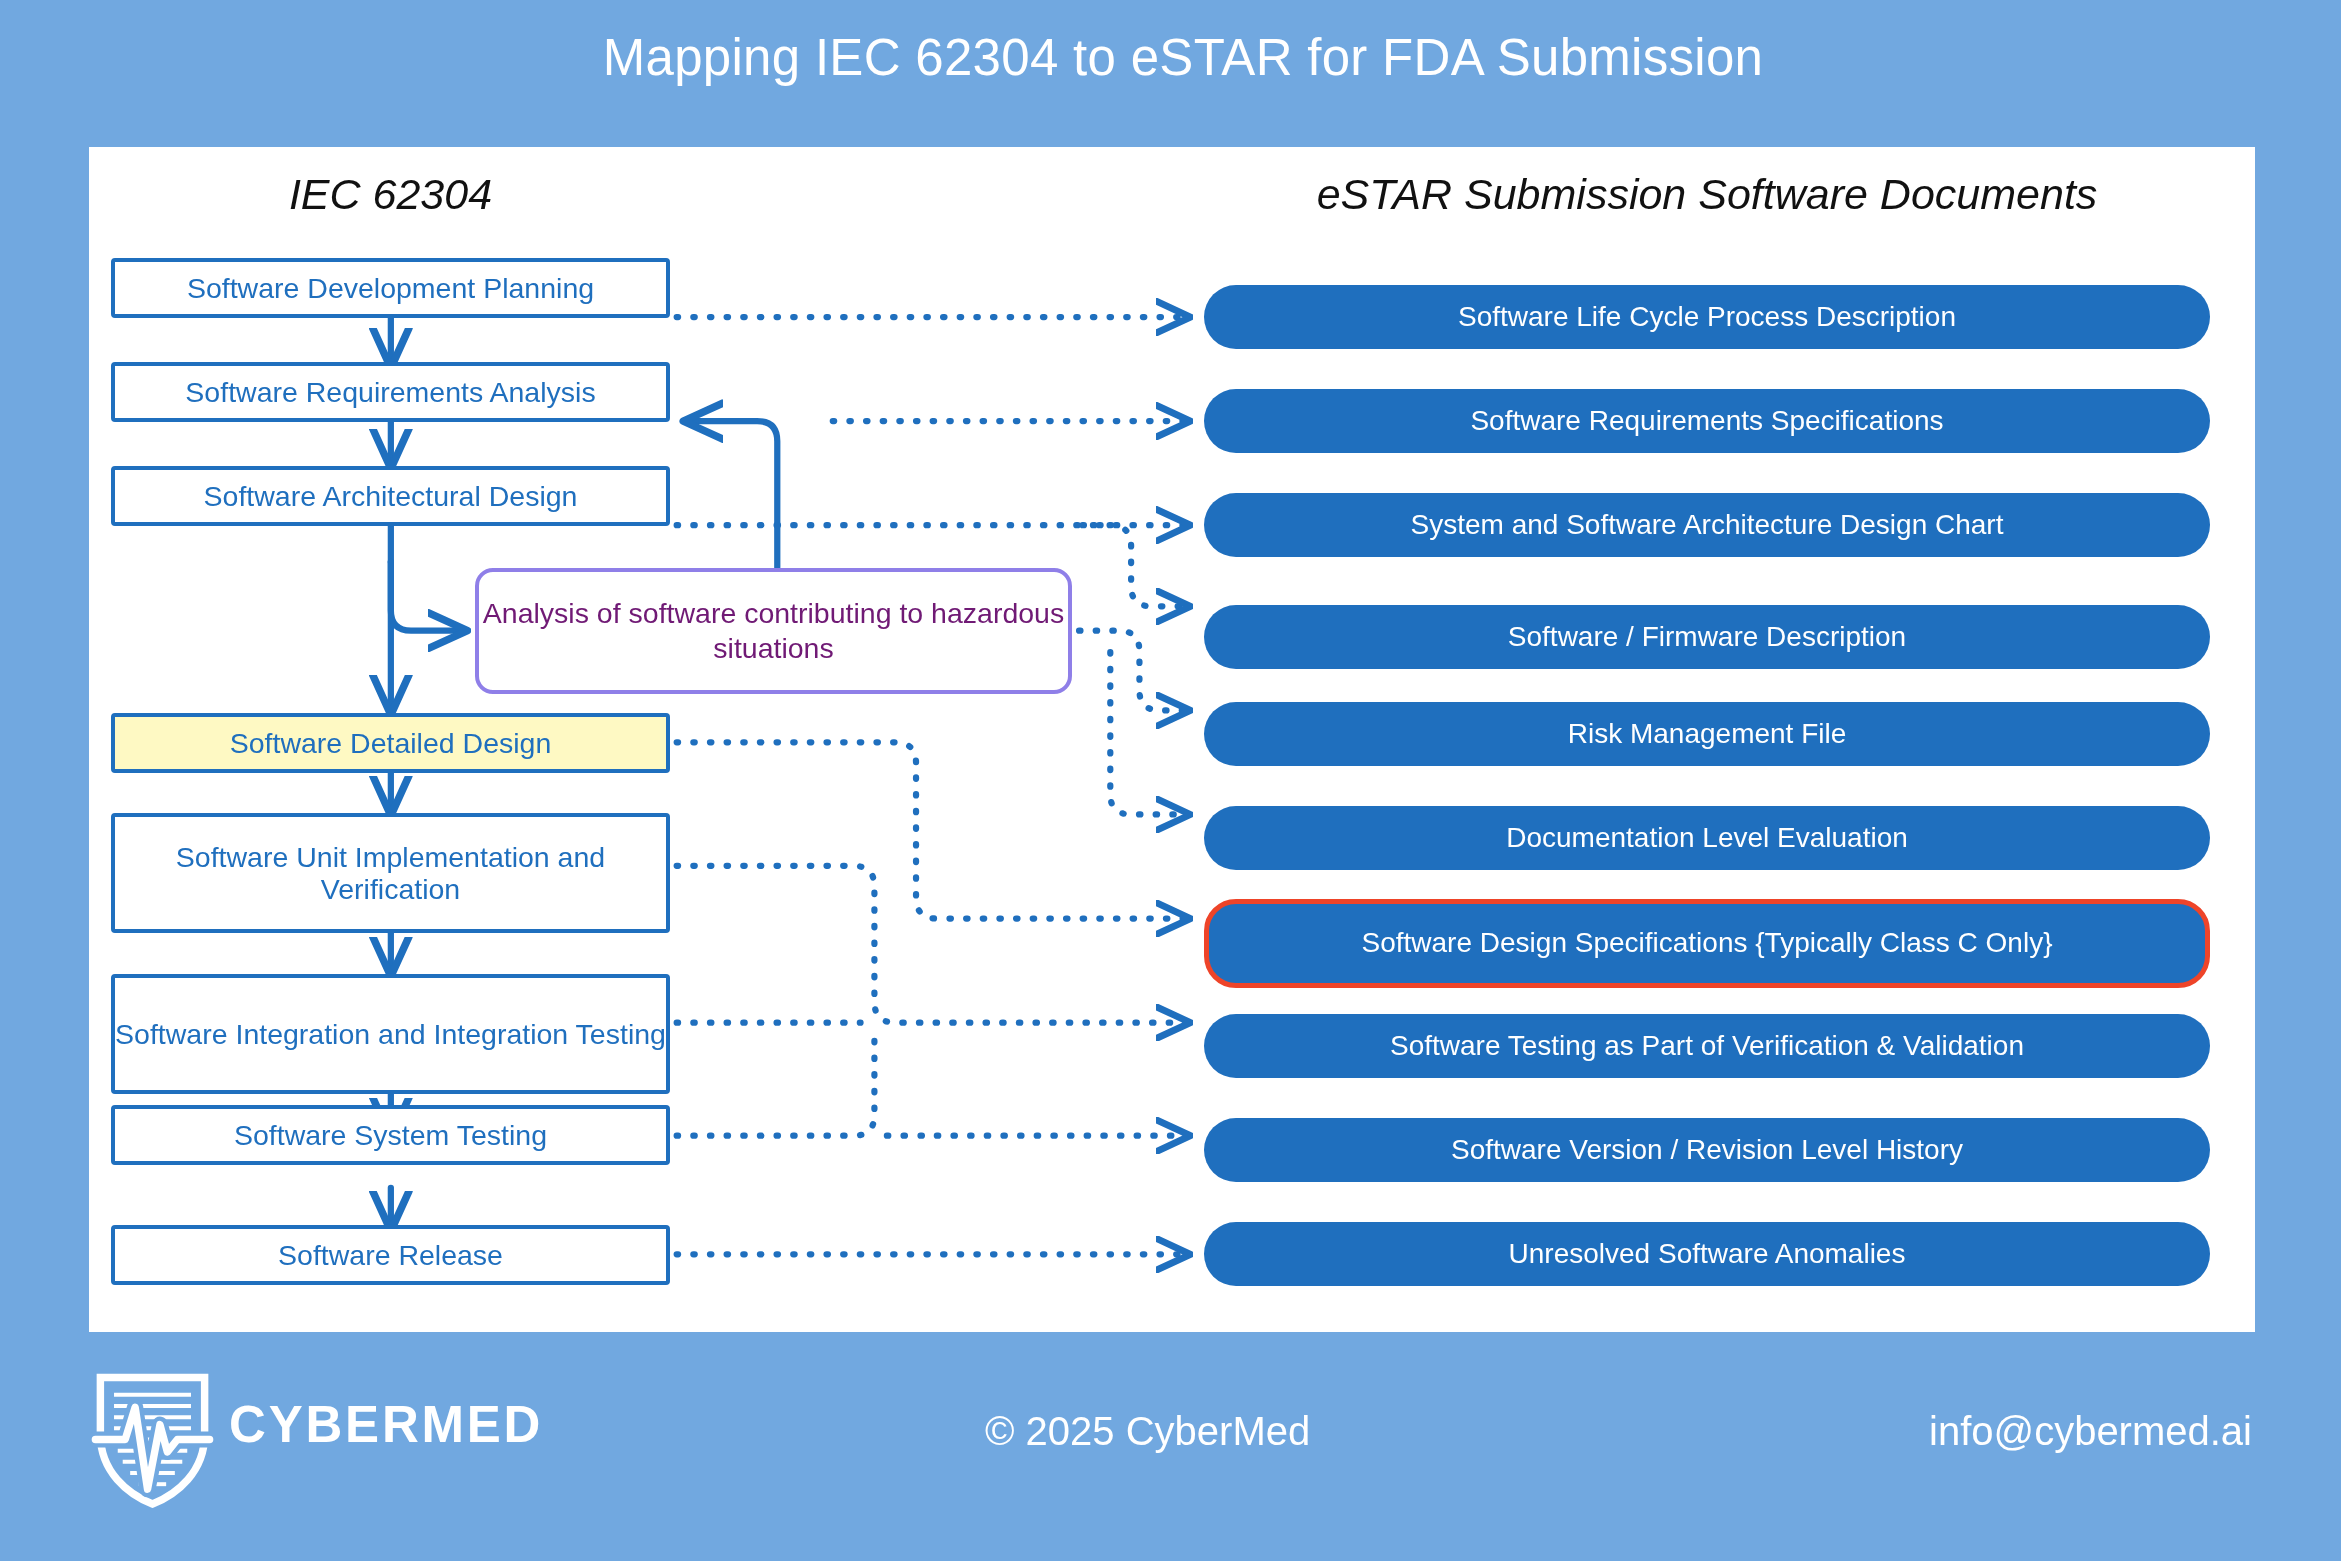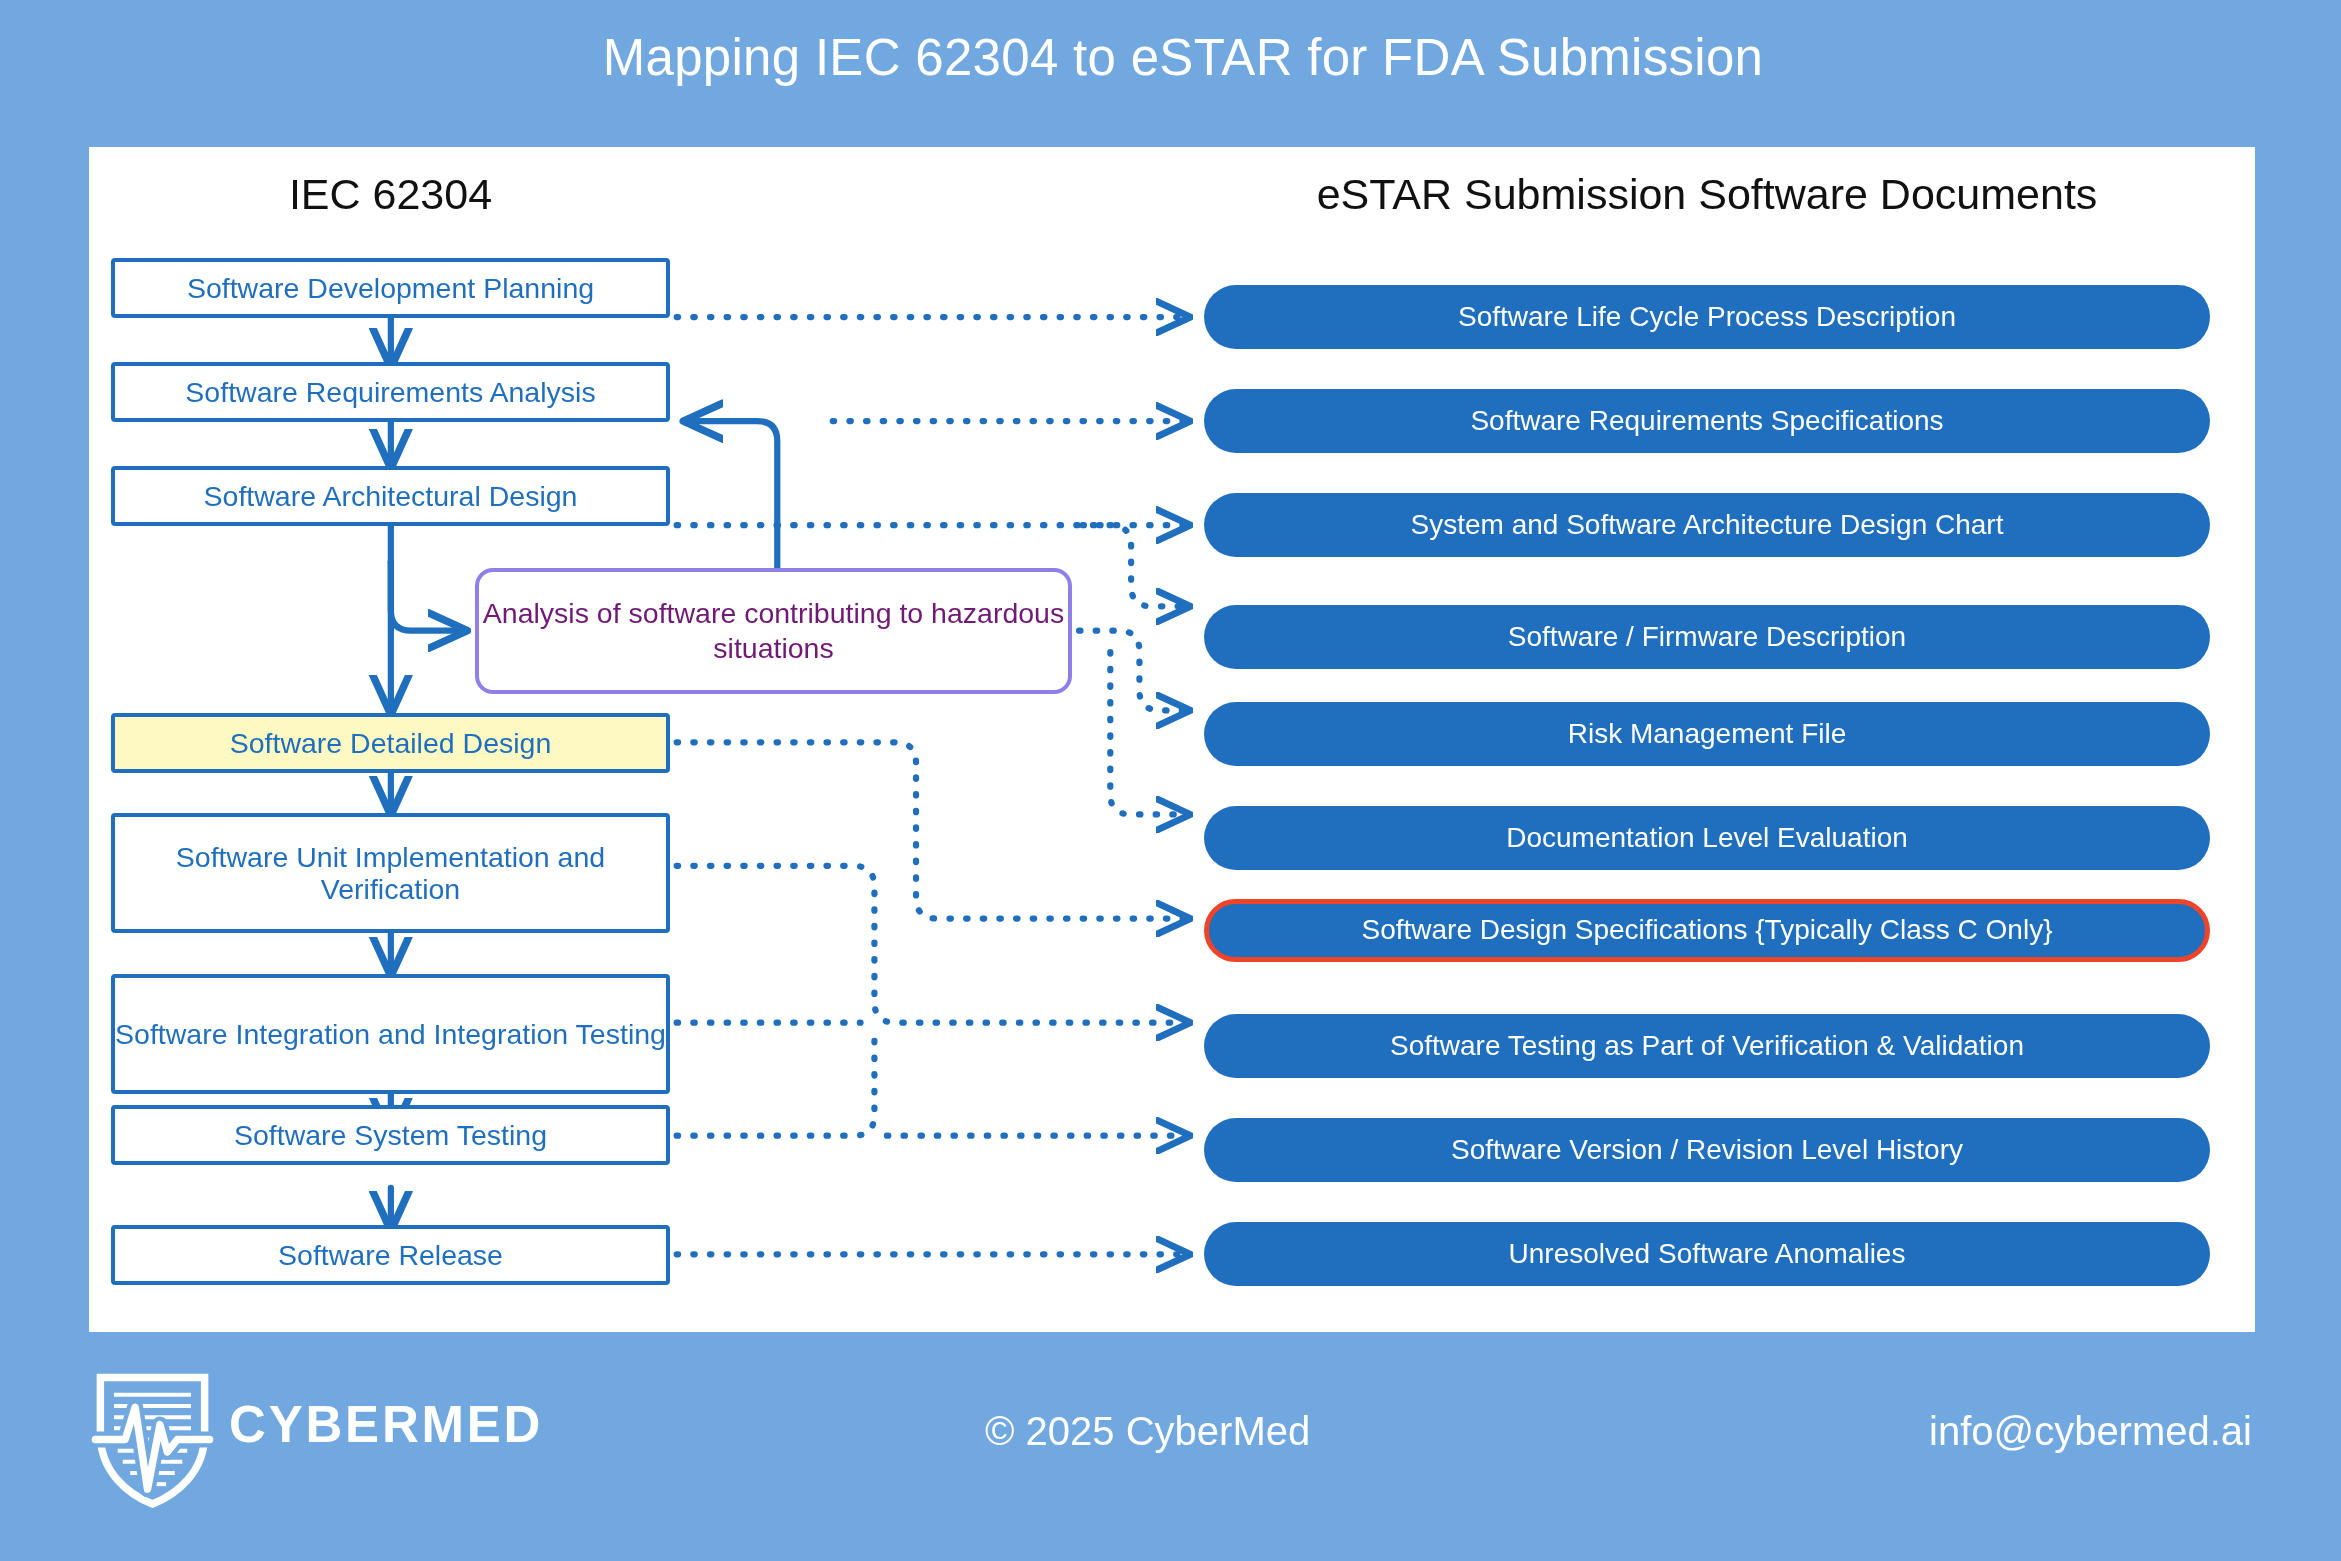--- a/index.html
+++ b/index.html
@@ -18,21 +18,21 @@
   }
 
   .panel{
     position:absolute;left:89px;top:147px;
     width:2166px;height:1185px;
     background:#ffffff;
   }
 
   .col-head{
     position:absolute;color:#111111;
-    font-size:43px;font-weight:400;text-align:center;
+    font-size:43px;font-weight:400;text-align:center;font-style:italic;
   }
   #head-left{left:111px;top:170px;width:559px;}
   #head-right{left:1204px;top:170px;width:1006px;}
 
   
   .proc{
     position:absolute;left:111px;width:559px;
     box-sizing:border-box;
     border:4.9px solid #1f6fbe;border-radius:4px;
     background:#ffffff;color:#1f6fbe;
@@ -177,21 +177,21 @@
   </div>
   <div class="pill" style="top:597px;margin-top:8px;">
     <span>Software / Firmware Description</span>
   </div>
   <div class="pill" style="top:702px;">
     <span>Risk Management File</span>
   </div>
   <div class="pill" style="top:806px;">
     <span>Documentation Level Evaluation</span>
   </div>
-  <div class="pill flagged" style="top:899px;height:63px;">
+  <div class="pill flagged" style="top:899px;height:89px;">
     <span>Software Design Specifications {Typically Class C Only}</span>
   </div>
   <div class="pill" style="top:1014px;">
     <span>Software Testing as Part of Verification &amp; Validation</span>
   </div>
   <div class="pill" style="top:1118px;">
     <span>Software Version / Revision Level History</span>
   </div>
   <div class="pill" style="top:1222px;">
     <span>Unresolved Software Anomalies</span>

